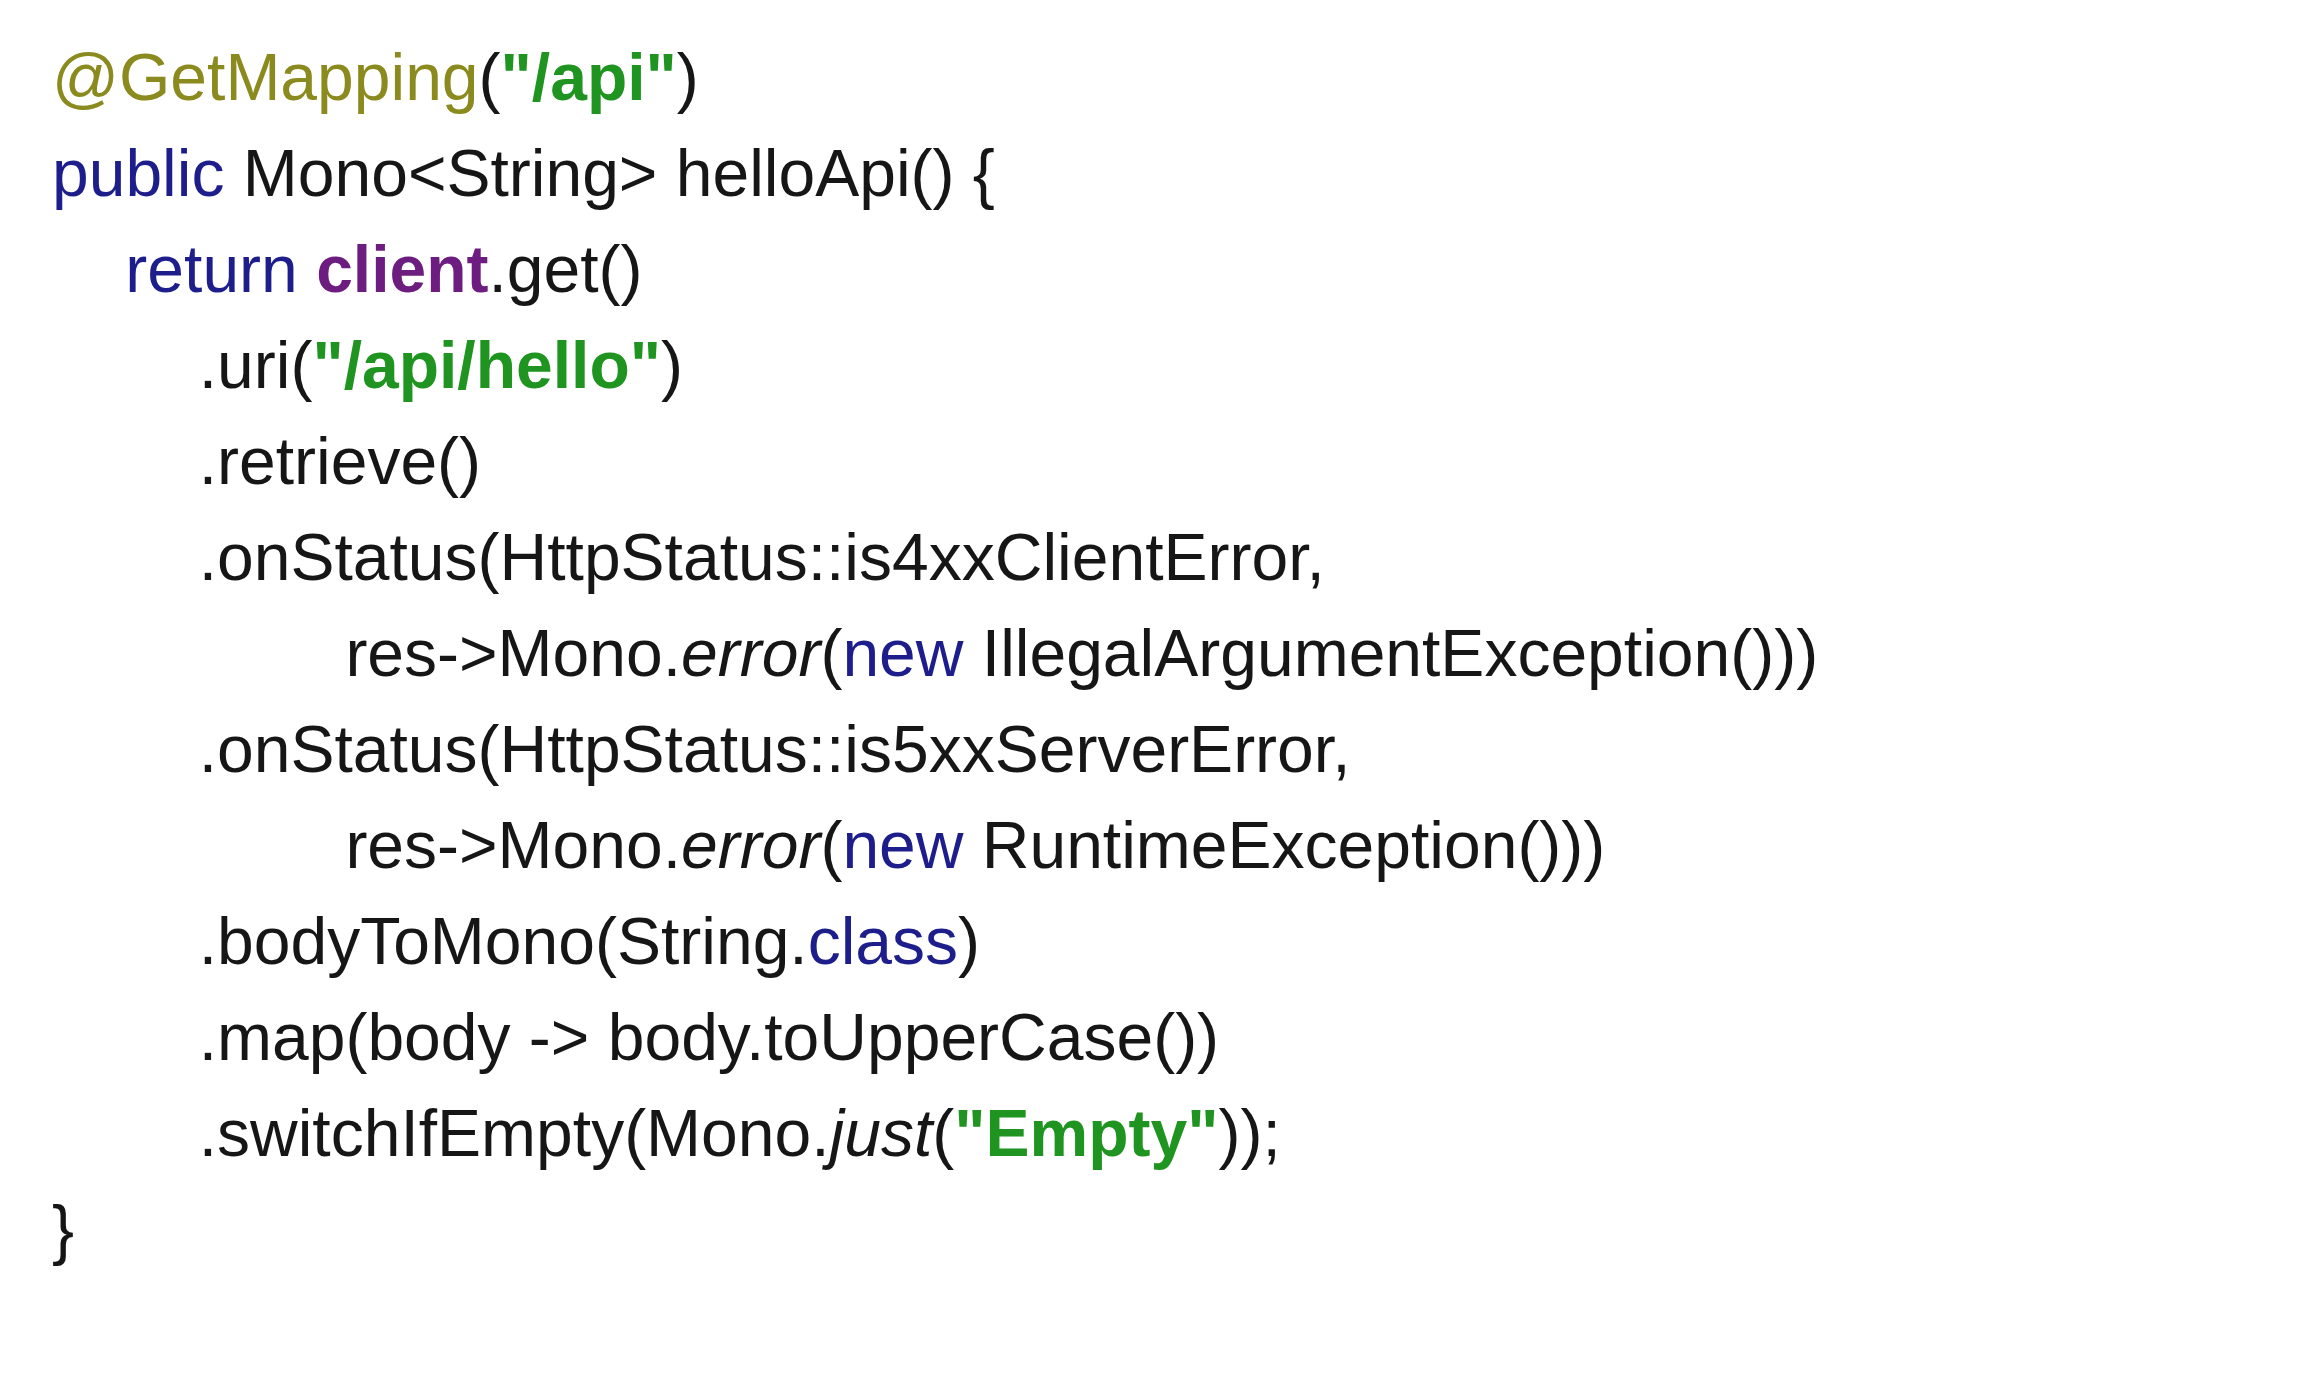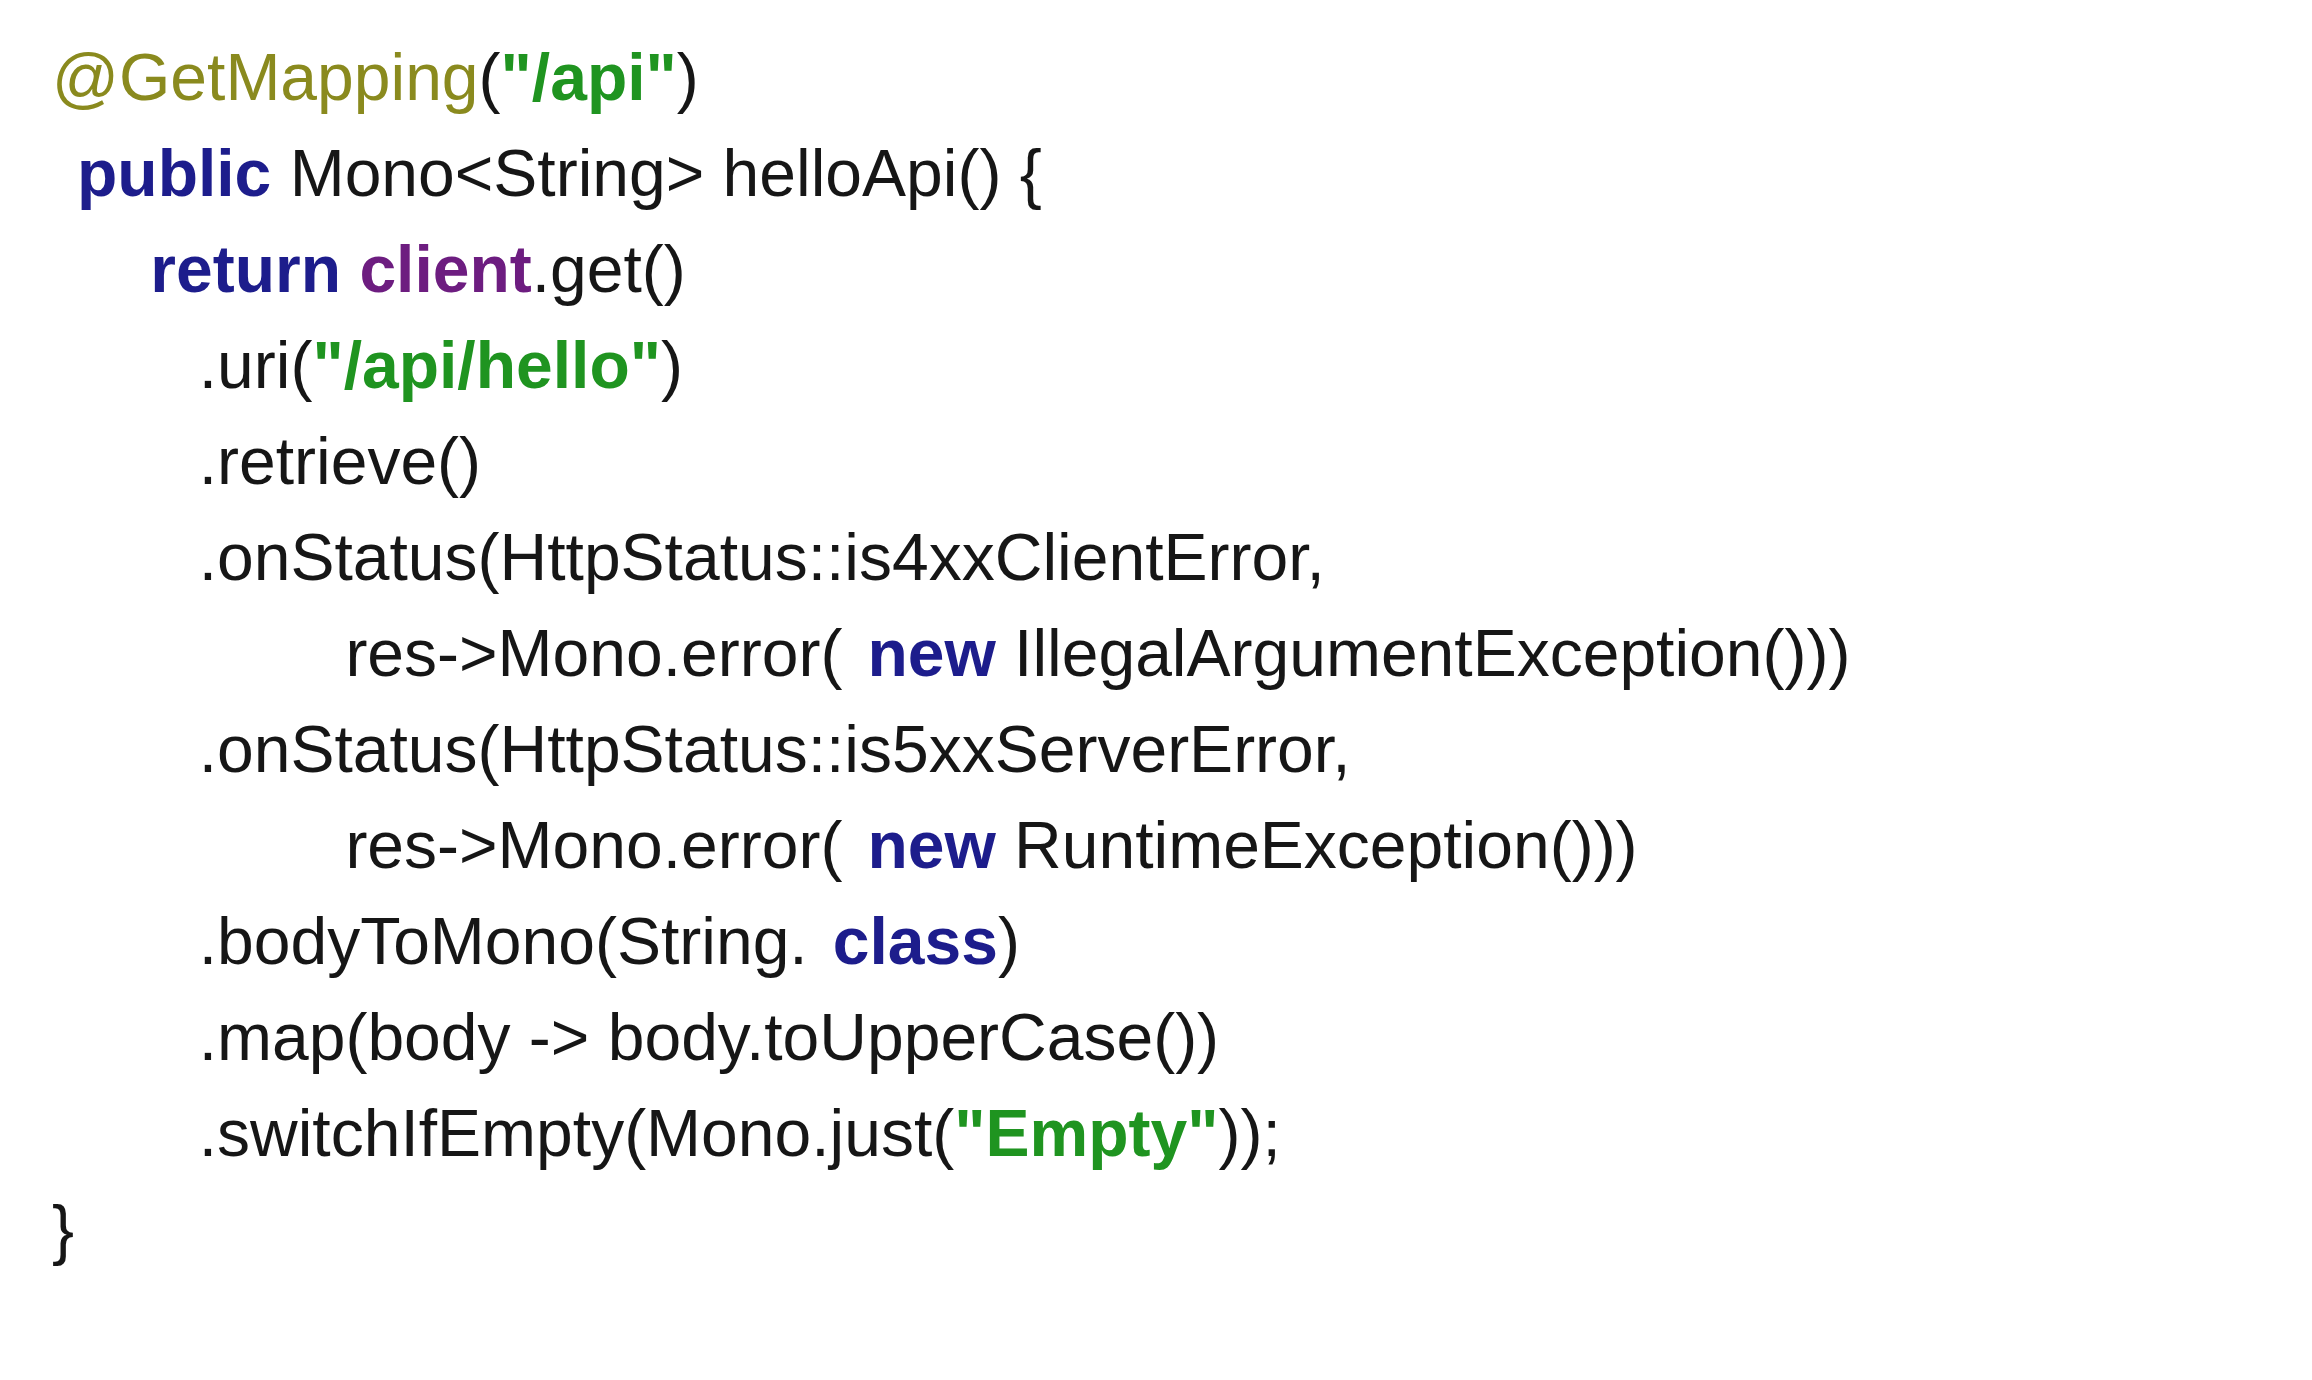--- a/index.html
+++ b/index.html
@@ -20,23 +20,23 @@
     padding:29px 0 0 52px;
     font-family:inherit;
     font-size:66px;
     line-height:96px;
     color:var(--c-plain);
     white-space:pre;
   }
   .code-line{white-space:pre;}
   .tok-plain{color:var(--c-plain);}
   .tok-annotation{color:var(--c-annotation);text-align:right;}
-  .tok-keyword{color:var(--c-keyword);font-weight:bold;margin-left:25px;}
+  .tok-keyword{color:var(--c-keyword);font-weight:normal;}
   .tok-string{color:var(--c-string);font-weight:bold;}
   .tok-field{color:var(--c-field);font-weight:bold;text-align:right;}
-  .tok-italic{color:var(--c-plain);}
+  .tok-italic{color:var(--c-plain);font-style:italic;}
 </style>
 </head>
 <body>
 
 <main class="slide">
   <pre class="code"><div class="code-line"><span class="tok tok-annotation">@GetMapping</span><span class="tok tok-plain">(</span><span class="tok tok-string">"/api"</span><span class="tok tok-plain">)</span></div><div class="code-line"><span class="tok tok-keyword">public</span><span class="tok tok-plain"> Mono&lt;String&gt; helloApi() {</span></div><div class="code-line">    <span class="tok tok-keyword">return</span><span class="tok tok-plain"> </span><span class="tok tok-field">client</span><span class="tok tok-plain">.get()</span></div><div class="code-line">        <span class="tok tok-plain">.uri(</span><span class="tok tok-string">"/api/hello"</span><span class="tok tok-plain">)</span></div><div class="code-line">        <span class="tok tok-plain">.retrieve()</span></div><div class="code-line">        <span class="tok tok-plain">.onStatus(HttpStatus::is4xxClientError,</span></div><div class="code-line">                <span class="tok tok-plain">res-&gt;Mono.</span><span class="tok tok-italic">error</span><span class="tok tok-plain">(</span><span class="tok tok-keyword">new</span><span class="tok tok-plain"> IllegalArgumentException()))</span></div><div class="code-line">        <span class="tok tok-plain">.onStatus(HttpStatus::is5xxServerError,</span></div><div class="code-line">                <span class="tok tok-plain">res-&gt;Mono.</span><span class="tok tok-italic">error</span><span class="tok tok-plain">(</span><span class="tok tok-keyword">new</span><span class="tok tok-plain"> RuntimeException()))</span></div><div class="code-line">        <span class="tok tok-plain">.bodyToMono(String.</span><span class="tok tok-keyword">class</span><span class="tok tok-plain">)</span></div><div class="code-line">        <span class="tok tok-plain">.map(body -&gt; body.toUpperCase())</span></div><div class="code-line">        <span class="tok tok-plain">.switchIfEmpty(Mono.</span><span class="tok tok-italic">just</span><span class="tok tok-plain">(</span><span class="tok tok-string">"Empty"</span><span class="tok tok-plain">));</span></div><div class="code-line"><span class="tok tok-plain">}</span></div></pre>
 </main>
 
 </body></html>

